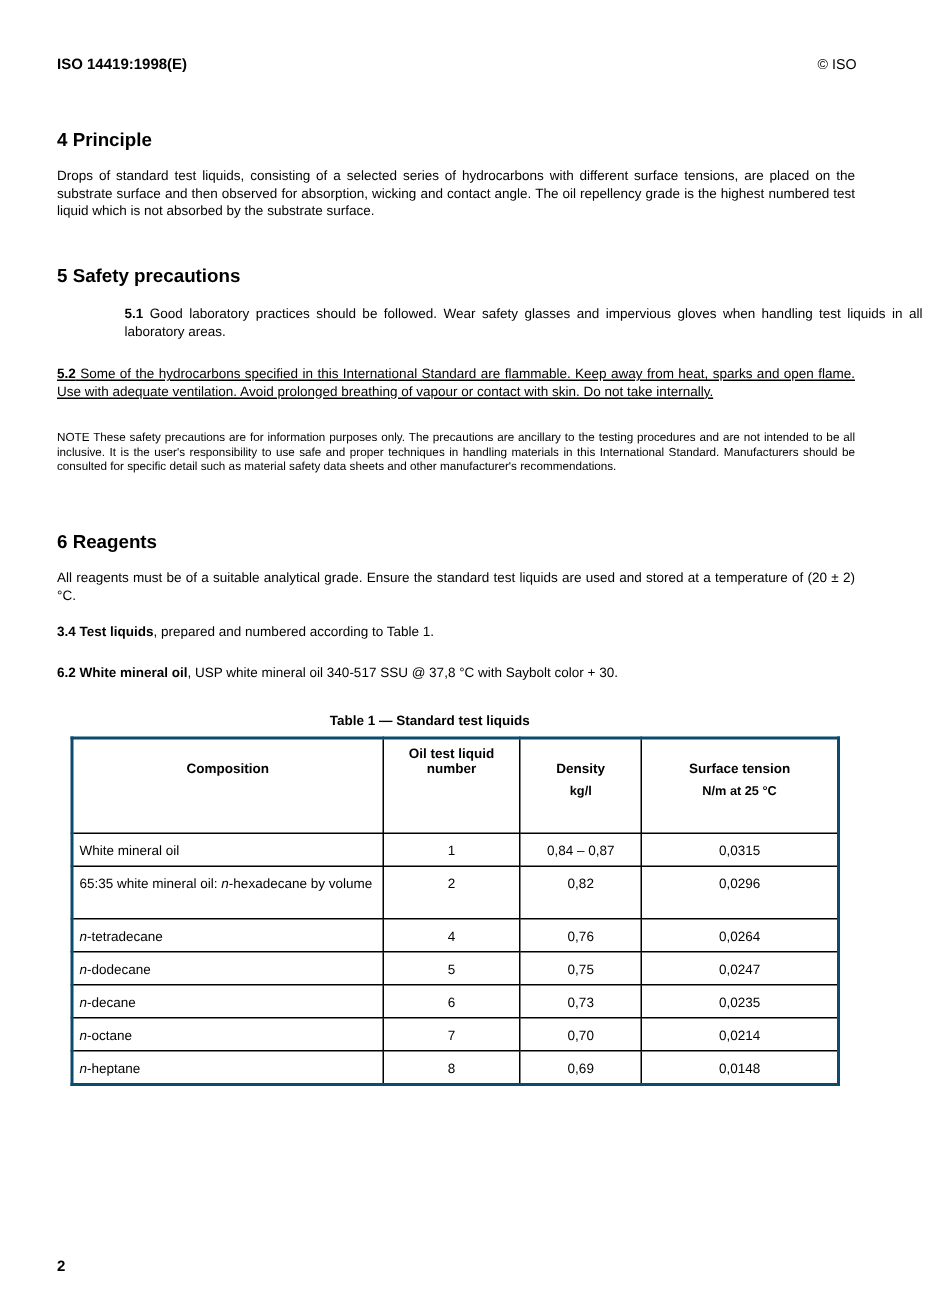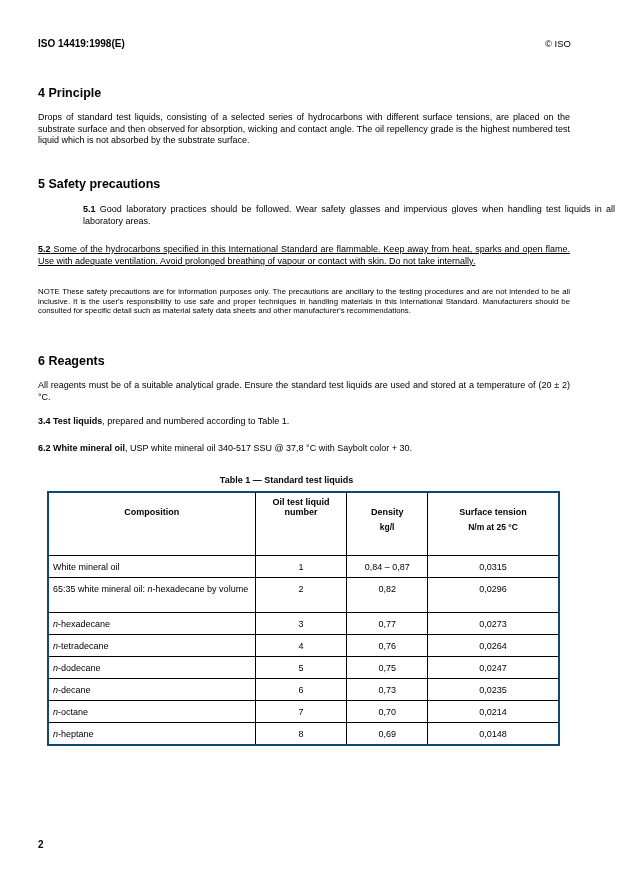--- a/index.html
+++ b/index.html
@@ -74,26 +74,20 @@
       <td class="c">0,84 – 0,87</td>
       <td class="c">0,0315</td>
     </tr>
     <tr class="tall">
       <td><span>65:35 white mineral oil: </span><span class="it">n</span><span>-hexadecane by volume</span></td>
       <td class="c">2</td>
       <td class="c">0,82</td>
       <td class="c">0,0296</td>
     </tr>
     <tr>
-      <td><span class="it">n</span><span>-hexadecane</span></td>
-      <td class="c">3</td>
-      <td class="c">0,77</td>
-      <td class="c">0,0273</td>
-    </tr>
-    <tr>
       <td><span class="it">n</span><span>-tetradecane</span></td>
       <td class="c">4</td>
       <td class="c">0,76</td>
       <td class="c">0,0264</td>
     </tr>
     <tr>
       <td><span class="it">n</span><span>-dodecane</span></td>
       <td class="c">5</td>
       <td class="c">0,75</td>
       <td class="c">0,0247</td>

